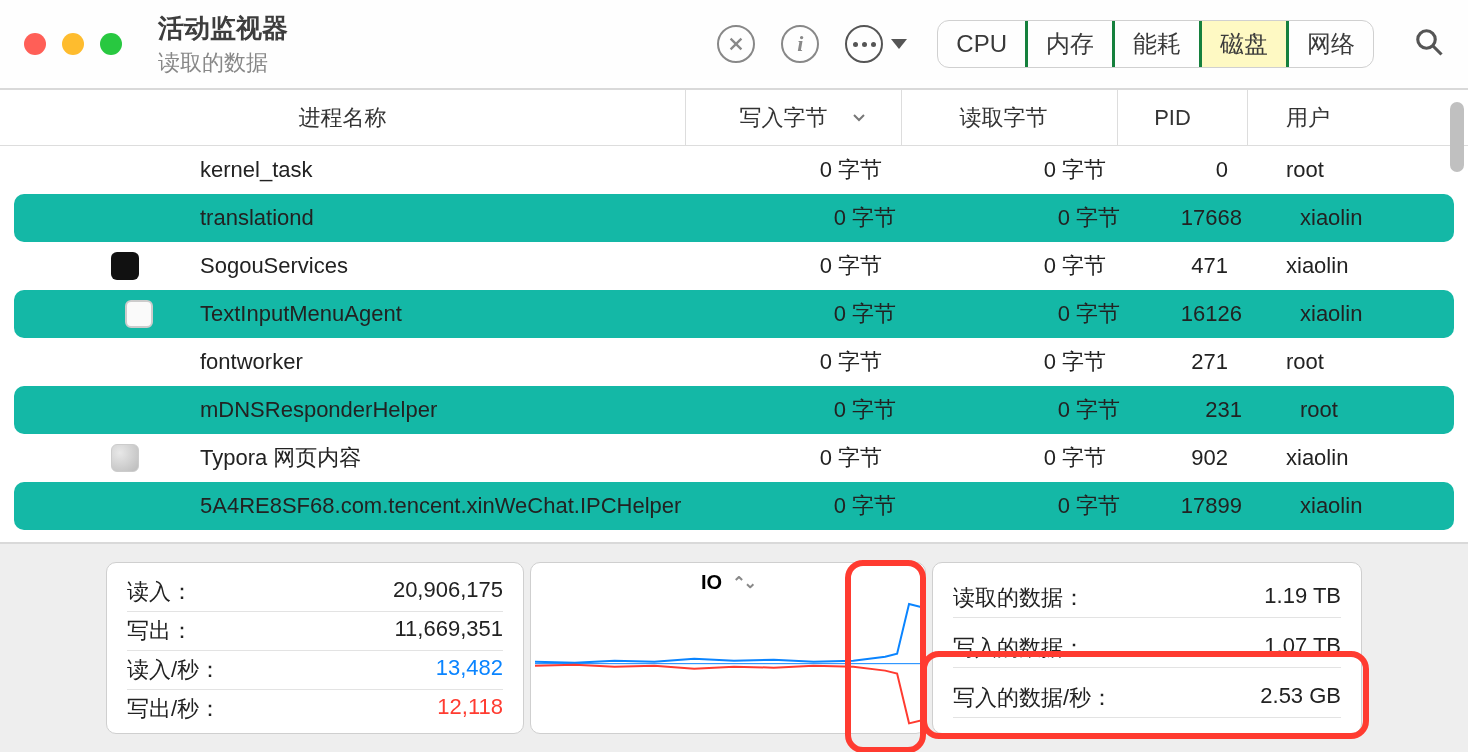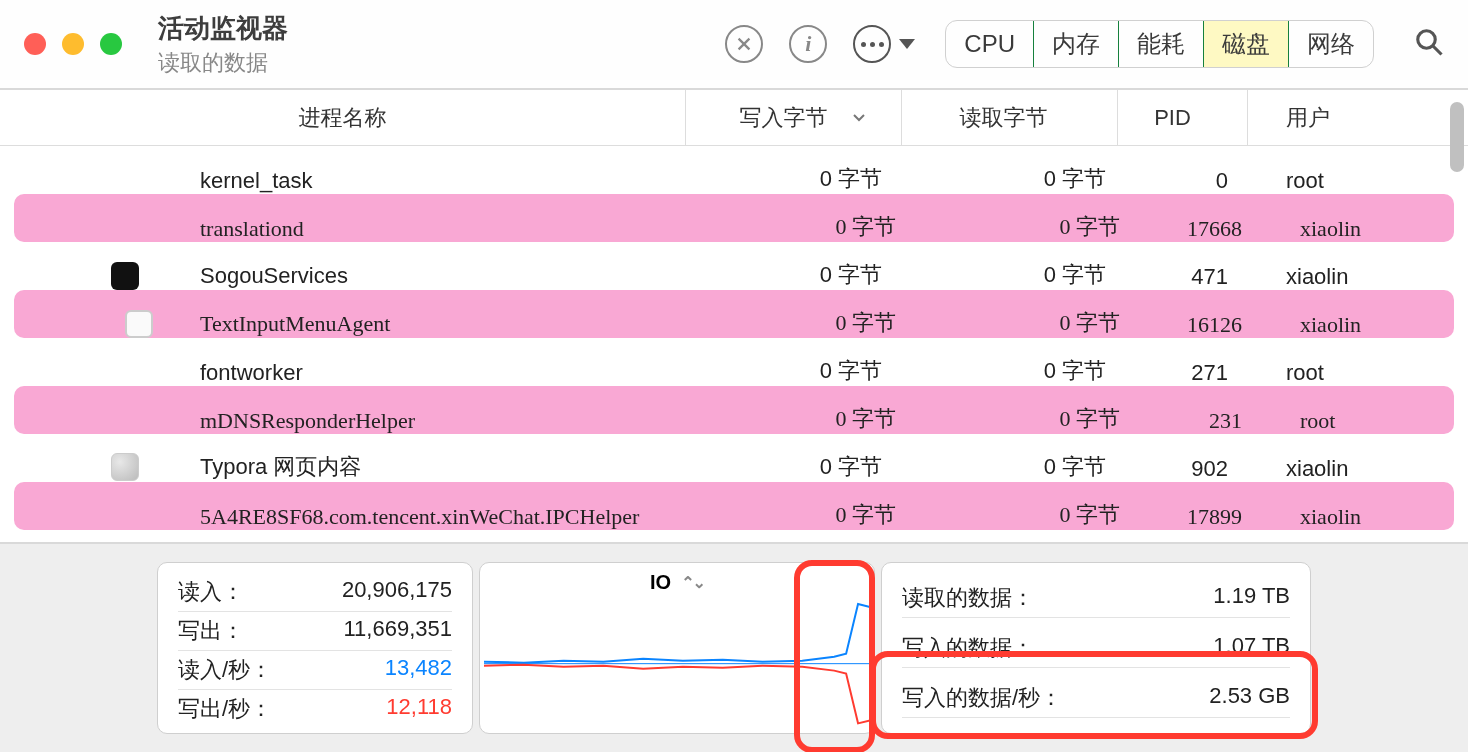--- a/index.html
+++ b/index.html
@@ -42,21 +42,21 @@
   .chevron-down {
     width: 0; height: 0; border-left: 8px solid transparent; border-right: 8px solid transparent;
     border-top: 10px solid #555;
   }
   .seg-tabs {
     display: flex; border: 1.5px solid #d0d0d0; border-radius: 12px; overflow: hidden;
     margin-right: 40px; height: 48px;
   }
   .seg-tabs .tab {
     padding: 0 18px; font-size: 24px; color: #3a3a3a; display: flex; align-items: center;
-    border-right: 1px solid #15803d;
+    border-right: 3px solid #15803d;
   }
   .seg-tabs .tab:last-child { border-right: none; }
   .seg-tabs .tab.active { background: #fef9c3; }
   .search-icon svg { width: 30px; height: 30px; }
   .table-area { height: calc(752px - 90px - 210px); overflow: hidden; position: relative; }
   .table-header {
     display: flex; height: 56px; align-items: center; border-bottom: 1px solid #ddd;
     font-size: 22px; color: #333;
   }
   .col-name { flex: 0 0 686px; padding-left: 100px; text-align: center; }
@@ -65,23 +65,23 @@
   .col-read { flex: 0 0 216px; text-align: right; padding-right: 12px; }
   .col-pid { flex: 0 0 130px; text-align: right; padding-right: 20px; }
   .col-user { flex: 1; padding-left: 38px; }
   .hdr-div { border-right: 1px solid #ddd; height: 100%; display:flex; align-items:center; justify-content:center; }
   .col-write .sort-ind {
     position: absolute; right: 34px; top: 50%; transform: translateY(-50%);
   }
   .sort-ind svg { width: 16px; height: 16px; }
   .rows { overflow: hidden; }
   .row {
-    display: flex; height: 48px; align-items: flex-end; font-size: 22px; color: #222;
-  }
-  .row.alt { background: #f9a8d4; border-radius: 10px; margin: 0 14px; font-family: Liberation Serif, serif; }
+    display: flex; height: 48px; align-items: center; font-size: 22px; color: #222;
+  }
+  .row.alt { background: #14b8a6; border-radius: 10px; margin: 0 14px; }
   .row .icon-cell { width: 50px; display: inline-flex; justify-content: center; }
   .row .name-text { margin-left: 50px; }
   .row.alt .name-text { margin-left: 36px; }
   .row .col-name { text-align: left; display:flex; align-items:center; }
   .proc-icon { width: 28px; height: 28px; border-radius: 6px; }
   .proc-icon.dark { background: #111; }
   .proc-icon.outline { border: 2px solid #ccc; background: #fafafa; }
   .proc-icon.cube {
     background: radial-gradient(circle at 30% 30%, #e8e8e8, #bbb);
     border: 1px solid #ccc;
@@ -95,21 +95,21 @@
     position: absolute; bottom: 0; left: 0; right: 0; height: 210px;
     background: #eeeeee; border-top: 2px solid #d9d9d9;
     display: flex; align-items: center; justify-content: center; gap: 0;
     padding: 18px 0;
   }
   .stat-box {
     background: #fff; border: 1.5px solid #cfcfcf; border-radius: 10px;
     padding: 10px 20px; font-size: 22px; height: 172px;
     display: flex; flex-direction: column; justify-content: space-around;
   }
-  .stat-box.left { width: 316px; }
+  .stat-box.left { width: 418px; }
   .stat-box.right { width: 430px; position: relative; }
   .stat-row { display: flex; justify-content: space-between; border-bottom: 1px solid #e3e3e3; padding: 4px 0; }
   .stat-row:last-child { border-bottom: none; }
   .stat-label { color: #222; }
   .stat-val { color: #222; font-variant-numeric: tabular-nums; }
   .stat-val.blue { color: #0a84ff; }
   .stat-val.red { color: #ff3b30; }
   .chart-box {
     background: #fff; border: 1.5px solid #cfcfcf; border-radius: 10px;
     width: 396px; height: 172px; margin: 0 6px; position: relative;

